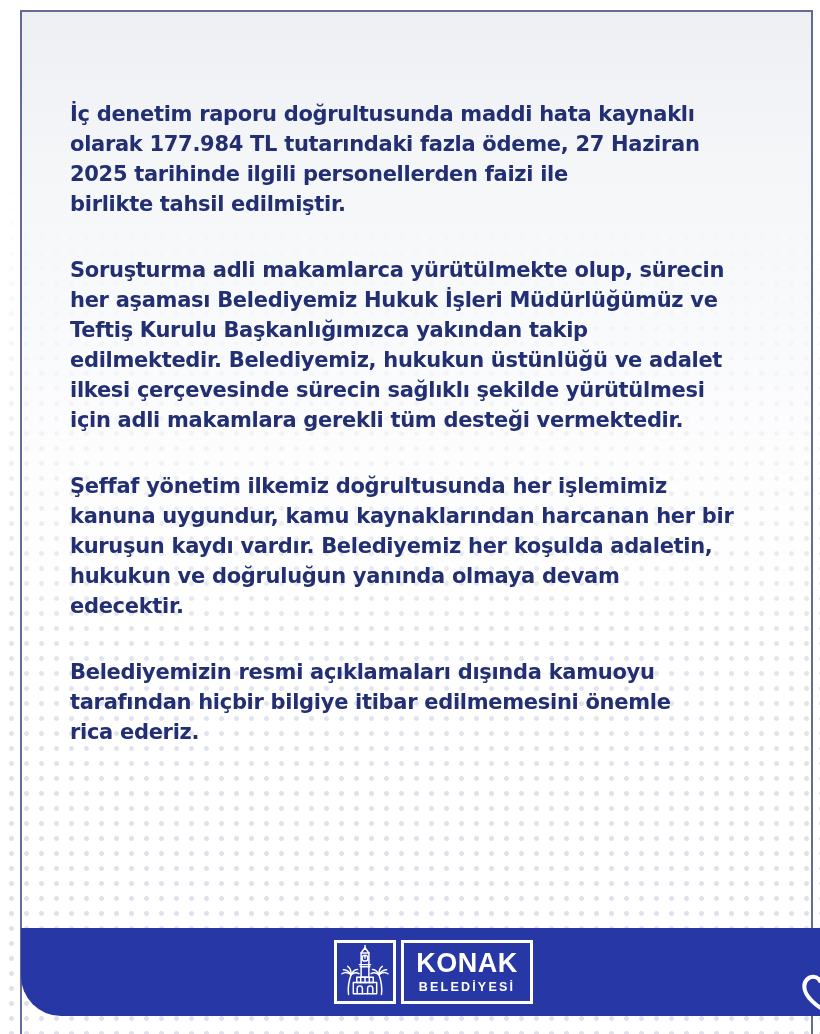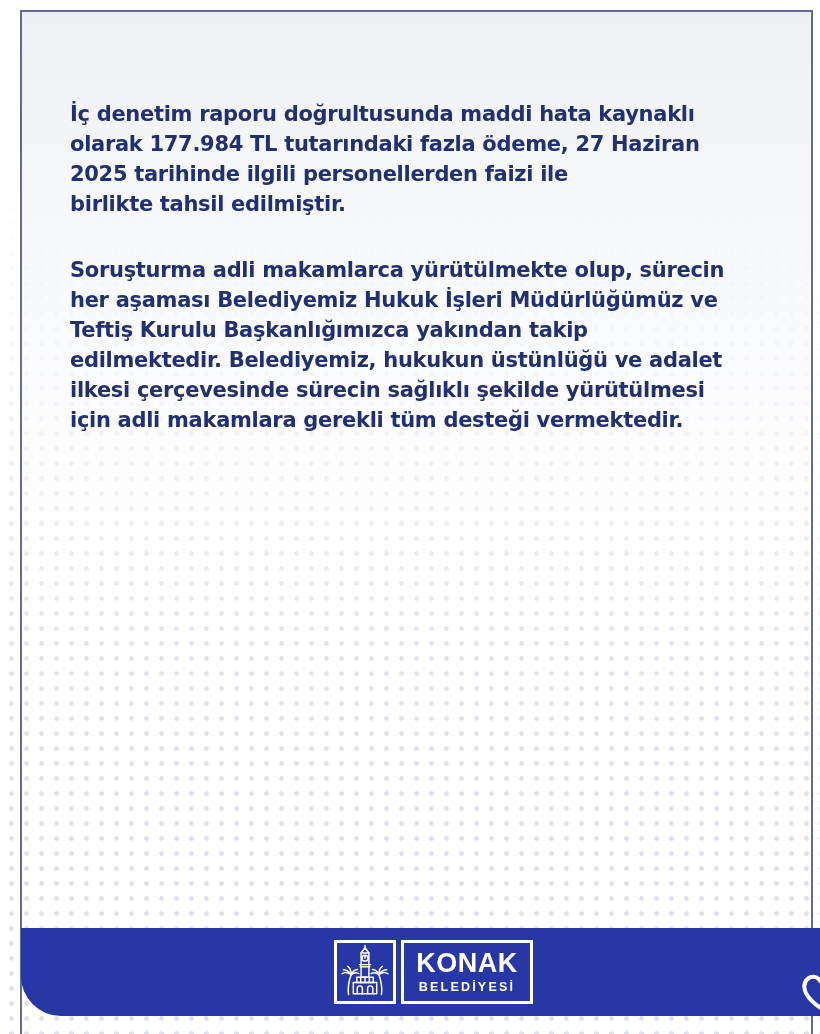--- a/index.html
+++ b/index.html
@@ -74,20 +74,28 @@
     <p class="para">İç denetim raporu doğrultusunda maddi hata kaynaklı
 olarak 177.984 TL tutarındaki fazla ödeme, 27 Haziran
 2025 tarihinde ilgili personellerden faizi ile
 birlikte tahsil edilmiştir.</p>
     <p class="para">Soruşturma adli makamlarca yürütülmekte olup, sürecin
 her aşaması Belediyemiz Hukuk İşleri Müdürlüğümüz ve
 Teftiş Kurulu Başkanlığımızca yakından takip
 edilmektedir. Belediyemiz, hukukun üstünlüğü ve adalet
 ilkesi çerçevesinde sürecin sağlıklı şekilde yürütülmesi
 için adli makamlara gerekli tüm desteği vermektedir.</p>
+    <p class="para">Şeffaf yönetim ilkemiz doğrultusunda her işlemimiz
+kanuna uygundur, kamu kaynaklarından harcanan her bir
+kuruşun kaydı vardır. Belediyemiz her koşulda adaletin,
+hukukun ve doğruluğun yanında olmaya devam
+edecektir.</p>
+    <p class="para">Belediyemizin resmi açıklamaları dışında kamuoyu
+tarafından hiçbir bilgiye itibar edilmemesini önemle
+rica ederiz.</p>
   </div>
 </div>
 
 <div class="footer-bar">
   <div class="logo-group">
     <div class="logo-box logo-emblem-box">
       <svg width="52" height="56" viewBox="0 0 60 64" fill="none" stroke="#ffffff" stroke-width="1.7" stroke-linecap="round" stroke-linejoin="round">
 
         <line x1="30" y1="1.5" x2="30" y2="4"></line>
         <path d="M25.5 10 L30 4 L34.5 10"></path>

